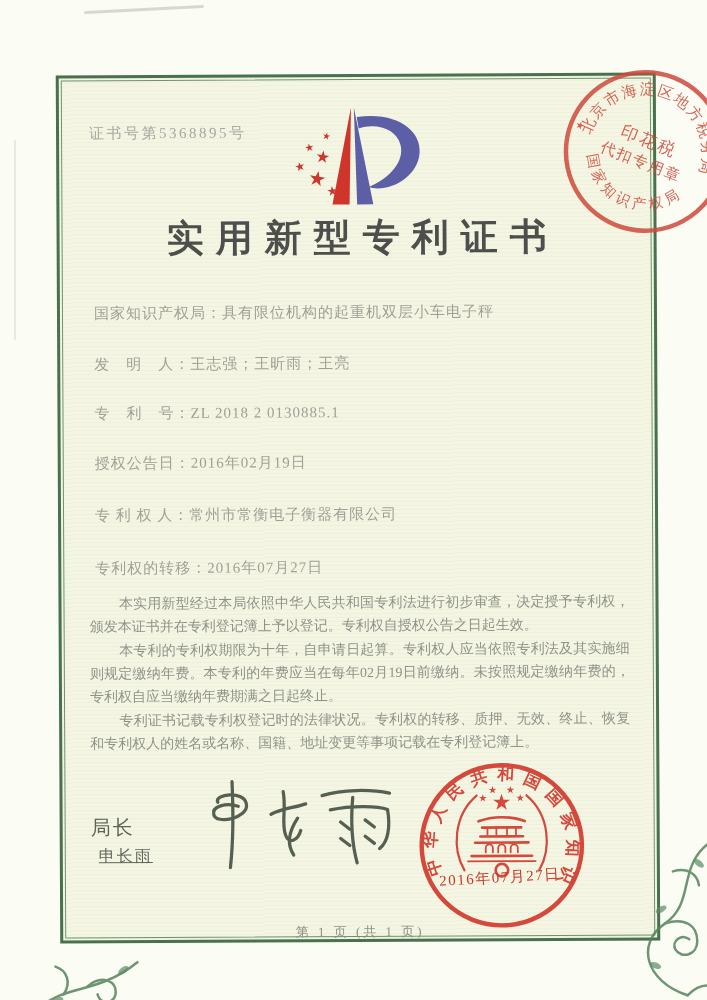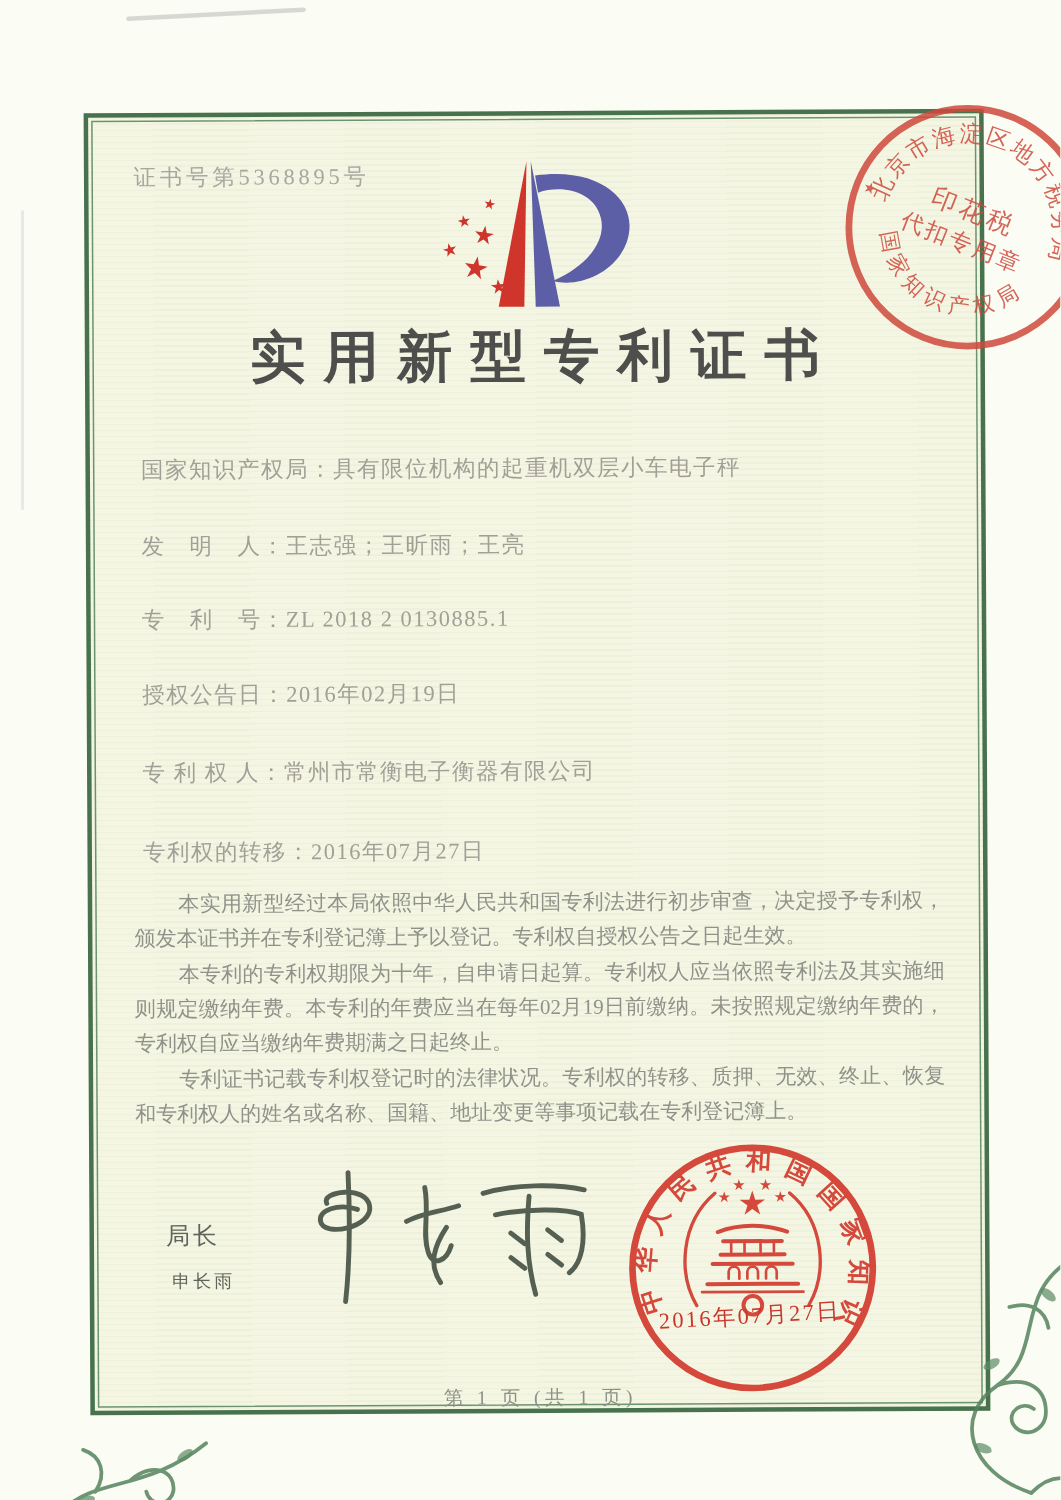--- a/index.html
+++ b/index.html
@@ -9,29 +9,29 @@
   .cert{
     position:absolute;left:58px;top:74px;width:594px;height:862px;
     background:#f4f6e3;
     background-image:repeating-linear-gradient(180deg, rgba(115,145,85,.05) 0 1px, rgba(0,0,0,0) 1px 4px);
     border:3.5px solid #47724d;
     transform:rotate(-0.3deg);
   }
   .cert::before{
     content:"";position:absolute;inset:2px;border:1.5px solid #6b9370;pointer-events:none;
   }
-  .cert-number{position:absolute;left:30px;top:31px;font-size:15px;letter-spacing:2.5px;color:#a7a7a0;}
+  .cert-number{position:absolute;left:30px;top:46px;font-size:15px;letter-spacing:2.5px;color:#a7a7a0;}
   .logo{position:absolute;left:50%;top:26px;transform:translateX(-52%);}
   .title{position:absolute;left:0;top:136px;width:100%;text-align:center;font-size:37px;font-weight:600;
          letter-spacing:12px;text-indent:12px;color:#4e4e4c;}
   .field{position:absolute;left:34px;width:540px;font-size:15px;color:#a29f97;letter-spacing:1px;white-space:nowrap;}
   .paras{position:absolute;left:28px;top:514px;width:540px;font-size:14px;line-height:23px;color:#90928a;}
   .paras p{margin:0 0 1px 0;text-indent:2.1em;text-align:justify;}
-  .signer-title{position:absolute;left:48px;top:736px;font-size:16px;color:#5f655b;letter-spacing:2px;}
-  .signer-name{position:absolute;left:52px;top:768px;font-size:12px;color:#5f655b;letter-spacing:2px;}
+  .signer-title{position:absolute;left:28px;top:736px;font-size:20px;color:#5f655b;letter-spacing:2px;}
+  .signer-name{position:absolute;left:36px;top:768px;font-size:16px;color:#5f655b;letter-spacing:2px;text-decoration:underline;}
   .sig-svg{position:absolute;left:120px;top:700px;}
   .tax-stamp{position:absolute;left:496px;top:-14px;transform:rotate(22deg);opacity:.85;}
   .big-seal{position:absolute;left:350px;top:680px;opacity:.92;}
   .seal-date{position:absolute;left:337px;top:792px;width:200px;text-align:center;font-size:15px;
              letter-spacing:1.5px;color:#c9372c;transform:rotate(-3deg);z-index:5;}
   .footer{position:absolute;left:0;top:846px;width:100%;text-align:center;font-size:13px;
           letter-spacing:3px;color:#8d9086;}
   .orn-br{position:absolute;left:540px;top:756px;}
   .orn-bl{position:absolute;left:-28px;top:844px;}
   svg text{font-family:"Liberation Serif","DejaVu Serif",serif;}

